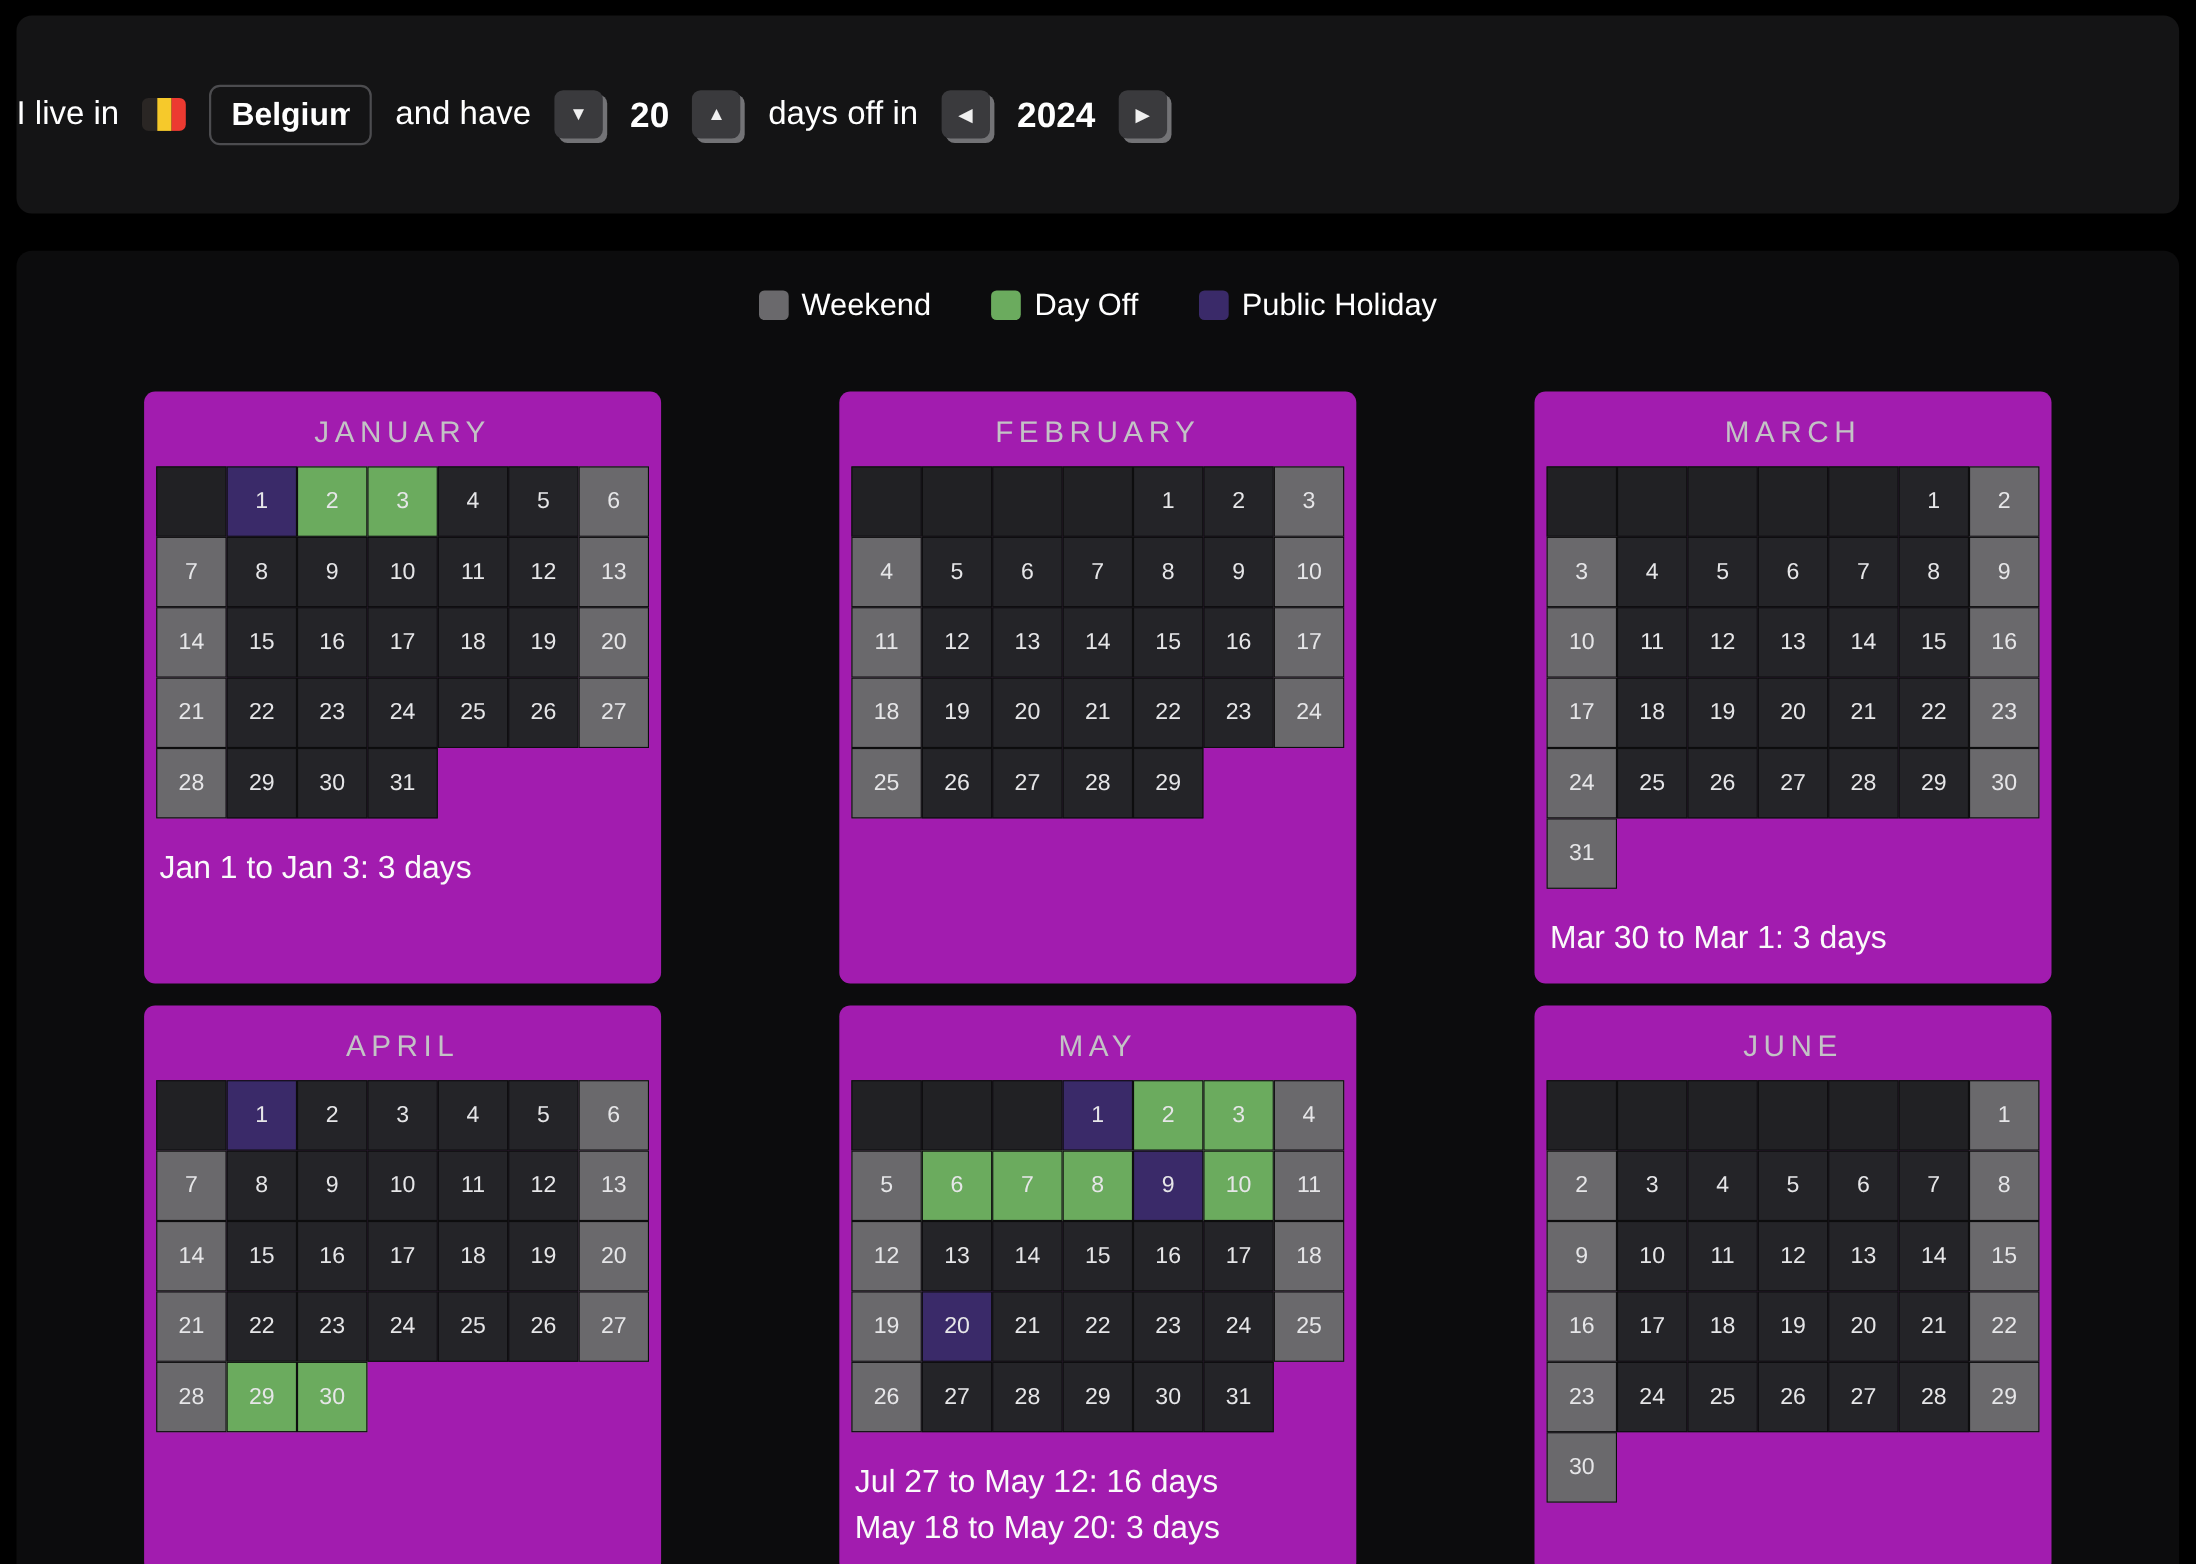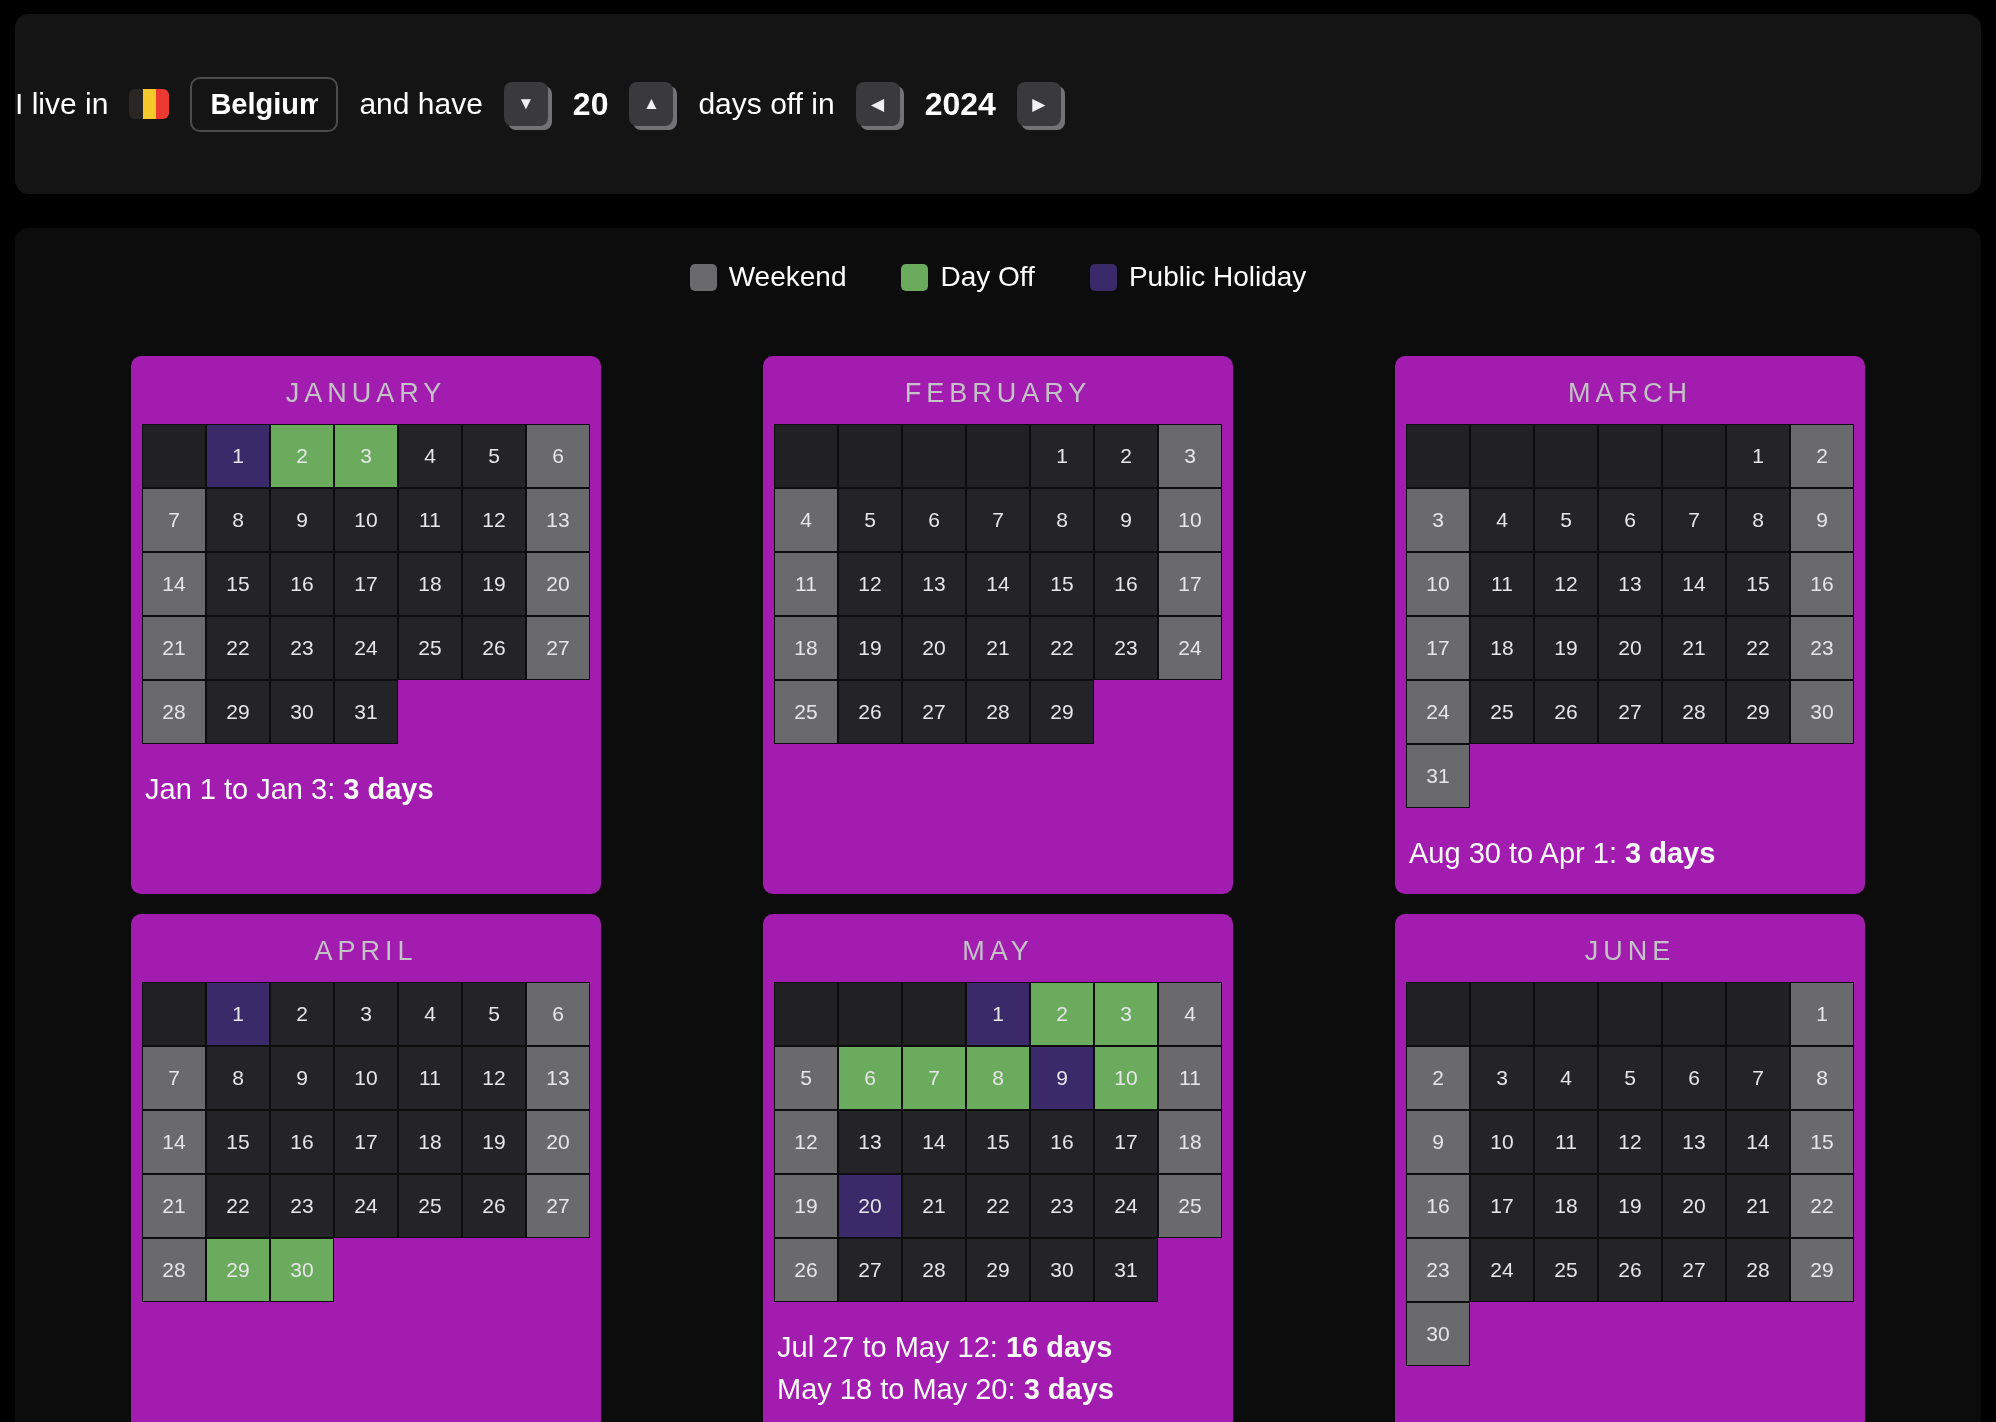--- a/index.html
+++ b/index.html
@@ -56,21 +56,21 @@
     font-size:21px; color:#e6e6e8;
   }
   .cell.empty   { background:#212124; }
   .cell.day     { background:#242428; }
   .cell.weekend { background:#6a696c; }
   .cell.dayoff  { background:#6bab5e; }
   .cell.holiday { background:#3a2a69; }
 
   .summaries { margin-top:24px; padding-left:3px; font-size:29px; color:#fafafa; }
   .summary-line { line-height:42px; }
-  .summary-line b { font-weight:700; }
+  .summary-line b { font-weight:400; }
 </style>
 </head>
 <body>
 
 <header class="panel header-panel">
   <div class="controls">
     <span>I live in</span>
     <span class="flag">
         <span class="f-black"></span>
         <span class="f-yellow"></span>
@@ -224,21 +224,21 @@
           <div class="cell weekend">24</div>
           <div class="cell day">25</div>
           <div class="cell day">26</div>
           <div class="cell day">27</div>
           <div class="cell day">28</div>
           <div class="cell day">29</div>
           <div class="cell weekend">30</div>
           <div class="cell weekend">31</div>
         </div>
         <div class="summaries">
-          <div class="summary-line"><span>Aug 30 to Apr 1: </span><b>3 days</b></div>
+          <div class="summary-line"><span>Mar 30 to Mar 1: </span><b>3 days</b></div>
         </div>
       </section>
       <section class="month-card">
         <h2 class="month-title">APRIL</h2>
         <div class="month-grid">
           <div class="cell empty"></div>
           <div class="cell holiday">1</div>
           <div class="cell day">2</div>
           <div class="cell day">3</div>
           <div class="cell day">4</div>

